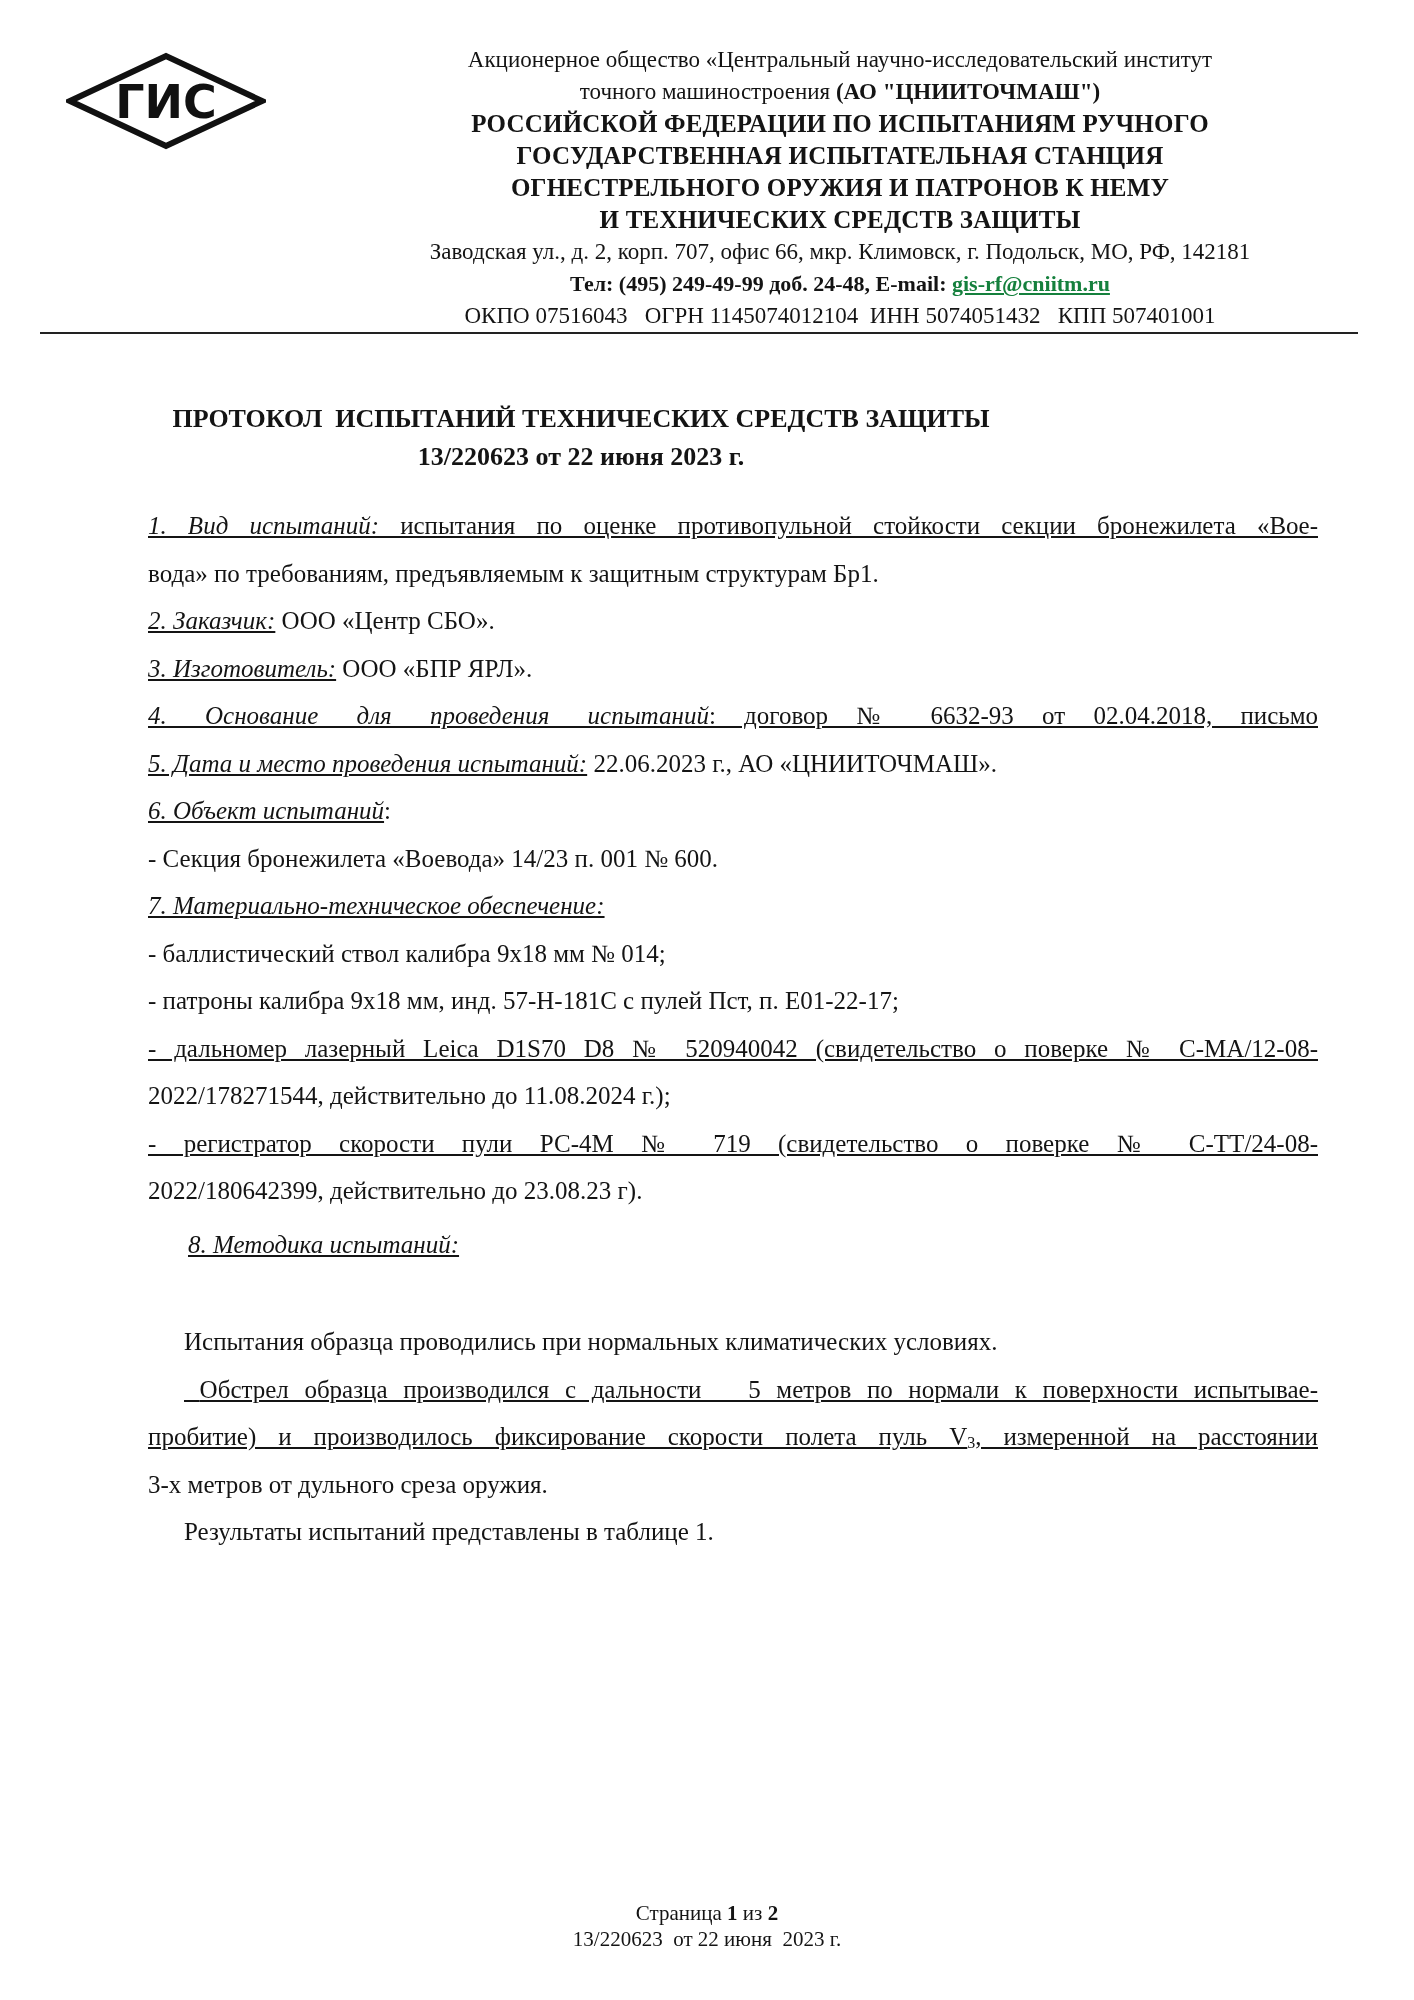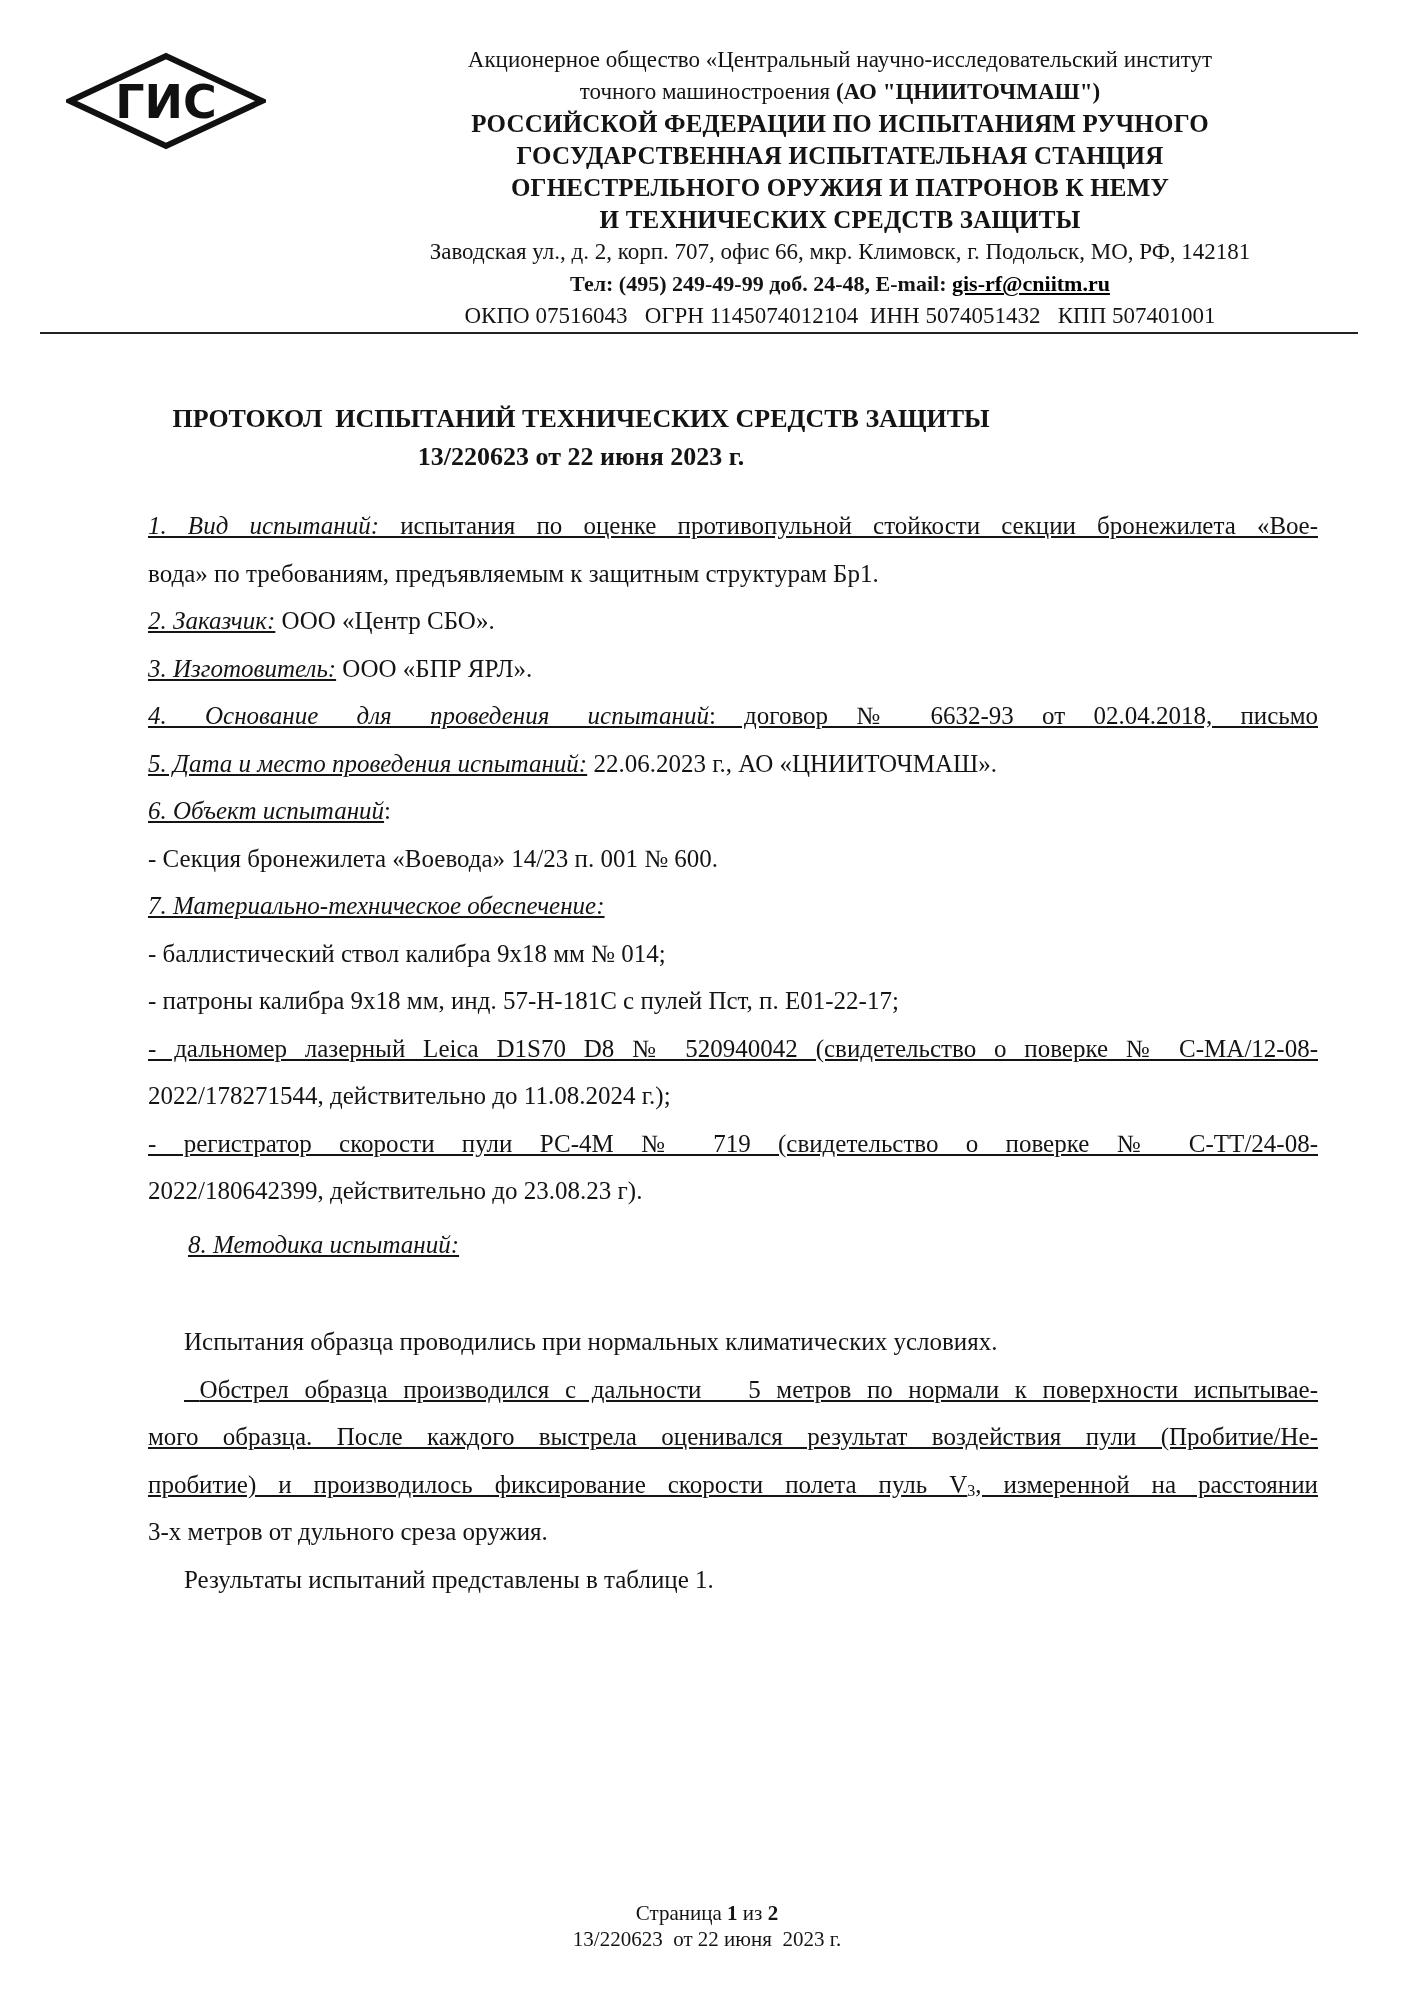--- a/index.html
+++ b/index.html
@@ -4,21 +4,21 @@
 <style>
   html, body { margin: 0; padding: 0; background: #ffffff; }
   body { width: 1414px; height: 2000px; position: relative; overflow: hidden;
          font-family: "Liberation Serif", "DejaVu Serif", serif; color: #141414; }
   .logo { position: absolute; left: 66px; top: 52px; width: 200px; height: 98px; }
   .hdr { position: absolute; left: 340px; width: 1000px; text-align: center; }
   .hdr .l { line-height: 32px; white-space: nowrap; }
   .hdr .n { font-size: 23px; }
   .hdr .b { font-size: 25px; font-weight: bold; letter-spacing: 0.2px; }
   .hdr .sb { font-size: 22px; font-weight: bold; }
-  .hdr a { color: #000000; text-decoration: underline; }
+  .hdr a { color: #15803d; text-decoration: underline; }
   .rule { position: absolute; left: 40px; width: 1318px; top: 332px; height: 0;
           border-top: 2px solid #222; }
   .title { position: absolute; left: 0; width: 1162px; top: 400px; text-align: center;
            font-weight: bold; font-size: 26px; line-height: 38px; }
   .body { position: absolute; left: 148px; width: 1170px; top: 502px;
           font-size: 25px; line-height: 47.5px; }
   .p { margin: 0; text-align: justify; }
   .p.last { text-align-last: justify; text-decoration: underline; }
   .lbl { font-style: italic; text-decoration: underline; }
   .ind { text-indent: 36px; }
@@ -67,21 +67,20 @@
   <p class="p">- баллистический ствол калибра 9х18 мм № 014;</p>
   <p class="p">- патроны калибра 9х18 мм, инд. 57-Н-181С с пулей Пст, п. Е01-22-17;</p>
   <p class="p last">- дальномер лазерный Leica D1S70 D8 № 520940042 (свидетельство о поверке № С-МА/12-08-</p>
   <p class="p">2022/178271544, действительно до 11.08.2024 г.);</p>
   <p class="p last">- регистратор скорости пули РС-4М № 719 (свидетельство о поверке № С-ТТ/24-08-</p>
   <p class="p">2022/180642399, действительно до 23.08.23 г).</p>
   <p class="p" style="margin-top:6px;margin-left:40px;"><span class="lbl">8. Методика испытаний:</span></p>
   <div class="gap"></div>
   <p class="p ind">Испытания образца проводились при нормальных климатических условиях.</p>
   <p class="p ind last" style="white-space:pre-wrap;"> Обстрел образца производился с дальности   5 метров по нормали к поверхности испытывае-</p>
-  <p class="p last">мого образца. После каждого выстрела оценивался результат воздействия пули (Пробитие/Не-</p>
   <p class="p last"><span>пробитие) и производилось фиксирование скорости полета пуль V</span><sub>3</sub><span>, измеренной на расстоянии</span></p>
   <p class="p">3-х метров от дульного среза оружия.</p>
   <p class="p ind">Результаты испытаний представлены в таблице 1.</p>
 </div>
 
 <div class="footer">
   <div><span>Страница </span><b>1</b><span> из </span><b>2</b></div>
   <div style="white-space:pre;">13/220623  от 22 июня  2023 г.</div>
 </div>
 

